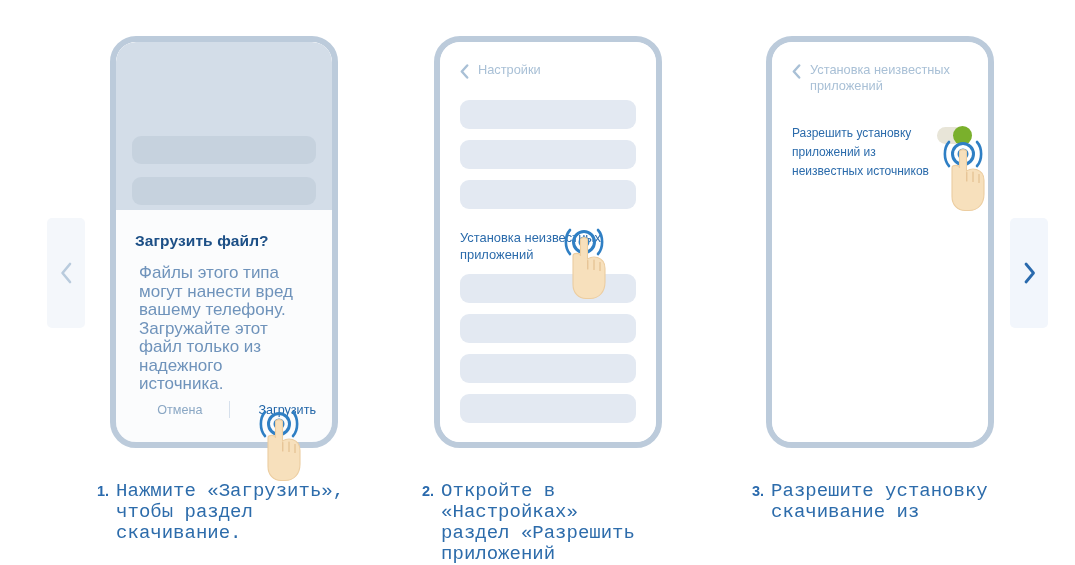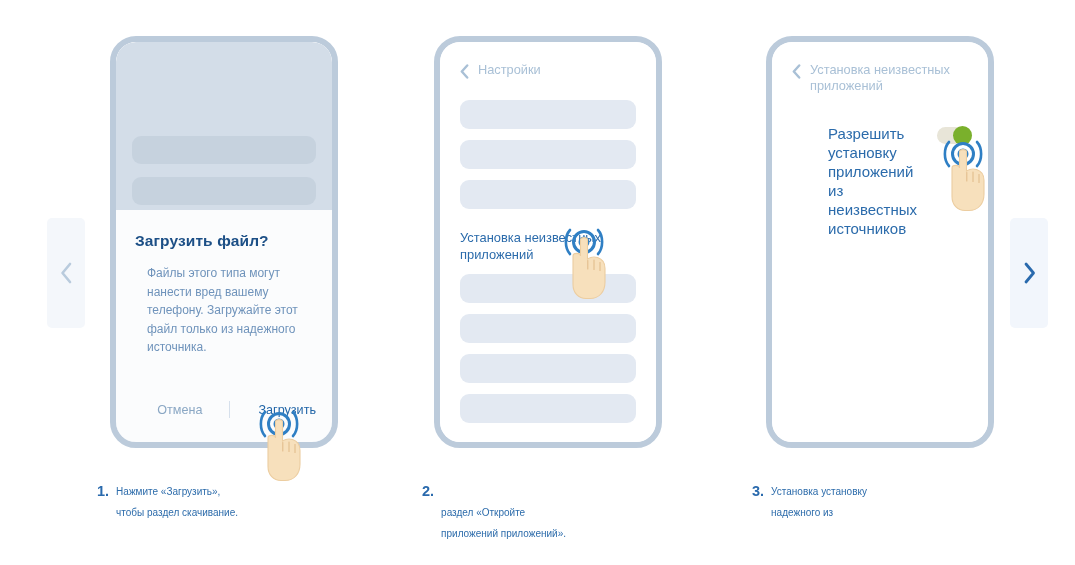--- a/index.html
+++ b/index.html
@@ -106,24 +106,24 @@
     box-sizing: border-box;
   }
   .dialog-title {
     font-size: 15.5px;
     font-weight: bold;
     color: #1c4f86;
     margin: 0 0 14px 0;
     letter-spacing: .1px;
   }
   .dialog-body {
-    font-size: 12px;
+    font-size: 17px;
     line-height: 18.5px;
     color: #6f93bb;
-    margin: 12px;
+    margin: 4px;
   }
   .dialog-actions {
     position: absolute;
     left: 19px;
     right: 14px;
     bottom: 24px;
     display: flex;
     align-items: center;
     justify-content: flex-end;
     gap: 10px;
@@ -183,24 +183,23 @@
     position: absolute;
     left: 20px;
     right: 16px;
     top: 82px;
     display: flex;
     align-items: flex-start;
     justify-content: space-between;
     gap: 6px;
   }
   .p3-label {
-    font-size: 15px;
+    font-size: 12px;
     line-height: 19px;
     color: #2b6bab;
-    margin-left: 36px;
   }
   .toggle {
     flex: none;
     width: 35px;
     height: 17px;
     border-radius: 9px;
     background: #e8e5d8;
     position: relative;
     margin-top: 3px;
   }
@@ -233,23 +232,24 @@
   .caption.c1 { left: 97px; width: 250px; }
   .caption.c2 { left: 422px; width: 260px; }
   .caption.c3 { left: 752px; width: 260px; }
   .cap-num {
     font-size: 14.5px;
     font-weight: bold;
     color: #2a6aad;
     line-height: 21px;
   }
   .cap-text {
-    font-size: 10px;
+    font-size: 19px;
     line-height: 21px;
     color: #2d6cab;
+    font-family: Liberation Mono, monospace;
   }
 </style>
 </head>
 <body>
 
 <div class="stage">
 
   <div class="nav-arrow prev">
     <svg class="chev" viewBox="0 0 13 22">
       <polyline points="10,2 2.5,11 10,20" fill="none" stroke="#b9cbdd" stroke-width="2.6" stroke-linecap="round" stroke-linejoin="round"></polyline>
@@ -389,27 +389,27 @@
     <span class="cap-num">1.</span>
     <span class="cap-text">
       <span>Нажмите «Загрузить»,</span><br>
       <span>чтобы раздел скачивание.</span>
     </span>
   </div>
 
   <div class="caption c2">
     <span class="cap-num">2.</span>
     <span class="cap-text">
-      <br>
-      <span>раздел «Откройте</span><br>
+      <span>Откройте в «Настройках»</span><br>
+      <span>раздел «Разрешить</span><br>
       <span>приложений приложений».</span>
     </span>
   </div>
 
   <div class="caption c3">
     <span class="cap-num">3.</span>
     <span class="cap-text">
-      <span>Установка установку</span><br>
-      <span>надежного из</span><br>
+      <span>Разрешите установку</span><br>
+      <span>скачивание из</span><br>
     </span>
   </div>
 
 </div>
 
 </body></html>

